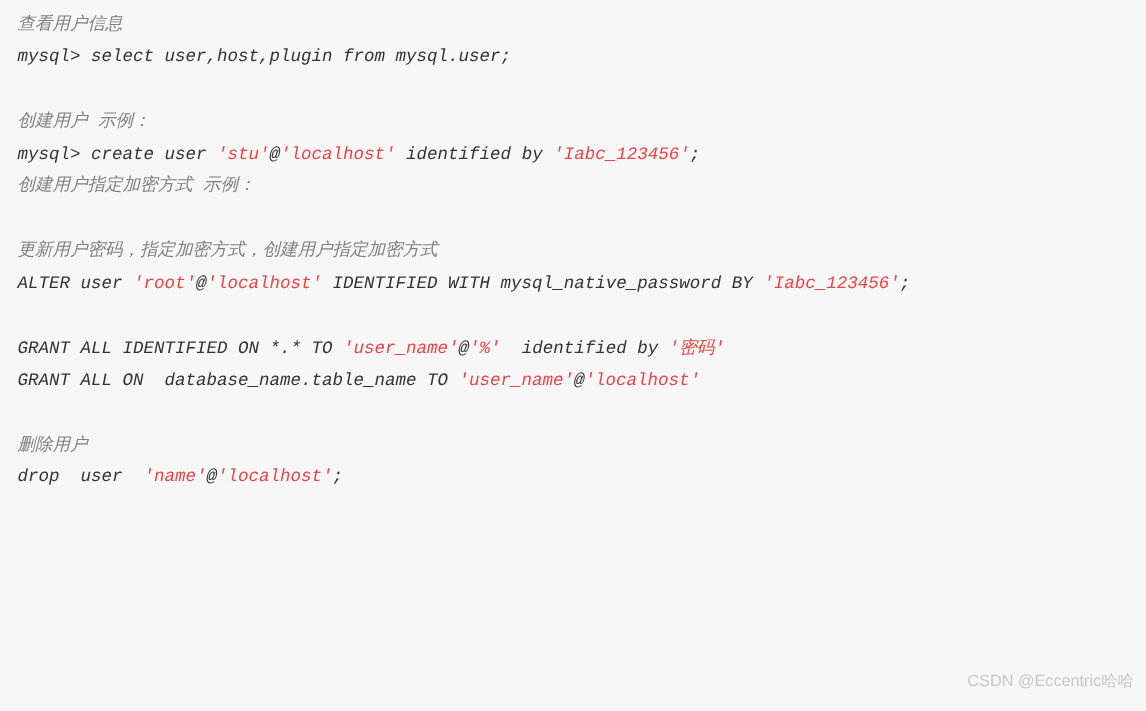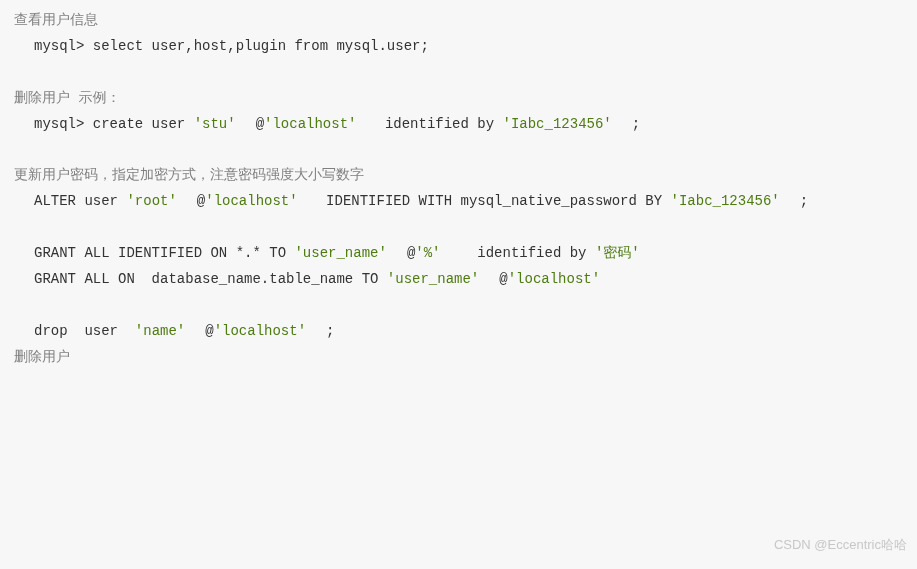--- a/index.html
+++ b/index.html
@@ -17,57 +17,58 @@
       color: #333;
       padding: 8px 14px;
       position: relative;
       overflow: hidden;
     }
     .comment {
       color: #808080;
     }
     .code-text {
       color: #333;
-      margin-left: 20px;
     }
     .str {
-      color: #4d7c0f;
+      color: #ef4444;
     }
     .line {
       white-space: pre-wrap;
       word-break: break-all;
+      font-style: italic;
     }
     .watermark {
       position: absolute;
       bottom: 12px;
       right: 10px;
       color: rgba(160, 160, 160, 0.55);
       font-family: sans-serif;
       font-size: 13px;
       pointer-events: none;
     }
   </style>
 </head>
 <body>
 
 <div>
   <div class="line comment">查看用户信息</div>
   <div class="line code-text">mysql&gt; select user,host,plugin from mysql.user;</div>
   <div class="line">&nbsp;</div>
 
-  <div class="line comment">删除用户 示例：</div>
+  <div class="line comment">创建用户 示例：</div>
   <div class="line"><span class="code-text">mysql&gt; create user </span><span class="str">'stu'</span><span class="code-text">@</span><span class="str">'localhost'</span><span class="code-text"> identified by </span><span class="str">'Iabc_123456'</span><span class="code-text">;</span></div>
 
+  <div class="line comment">创建用户指定加密方式 示例：</div>
   <div class="line">&nbsp;</div>
 
-  <div class="line comment">更新用户密码，指定加密方式，注意密码强度大小写数字</div>
+  <div class="line comment">更新用户密码，指定加密方式，创建用户指定加密方式</div>
   <div class="line"><span class="code-text">ALTER user </span><span class="str">'root'</span><span class="code-text">@</span><span class="str">'localhost'</span><span class="code-text"> IDENTIFIED WITH mysql_native_password BY </span><span class="str">'Iabc_123456'</span><span class="code-text">;</span></div>
   <div class="line">&nbsp;</div>
 
   <div class="line"><span class="code-text">GRANT ALL IDENTIFIED ON *.* TO </span><span class="str">'user_name'</span><span class="code-text">@</span><span class="str">'%'</span><span class="code-text">  identified by </span><span class="str">'密码'</span></div>
   <div class="line"><span class="code-text">GRANT ALL ON  database_name.table_name TO </span><span class="str">'user_name'</span><span class="code-text">@</span><span class="str">'localhost'</span></div>
   <div class="line">&nbsp;</div>
 
+  <div class="line comment">删除用户</div>
   <div class="line"><span class="code-text">drop  user  </span><span class="str">'name'</span><span class="code-text">@</span><span class="str">'localhost'</span><span class="code-text">;</span></div>
-  <div class="line comment">删除用户</div>
 </div>
 
 <div class="watermark">CSDN @Eccentric哈哈</div>
 
 </body></html>

